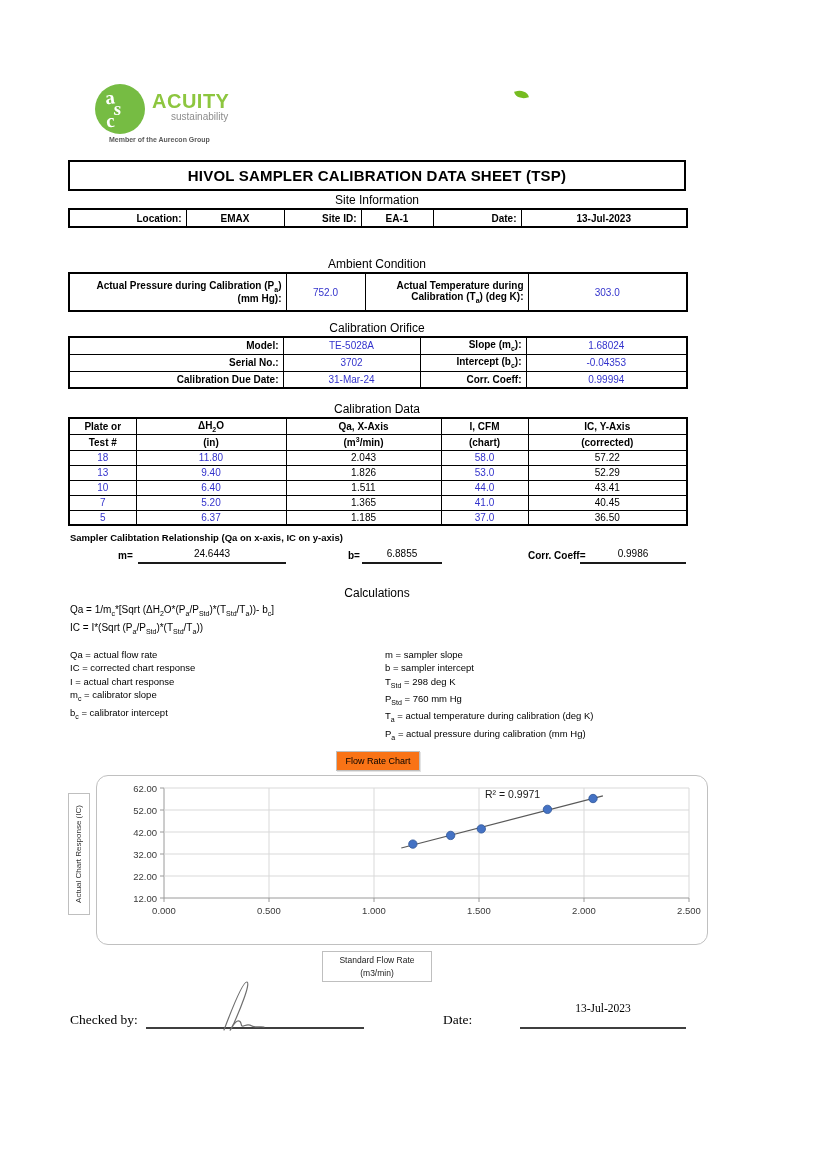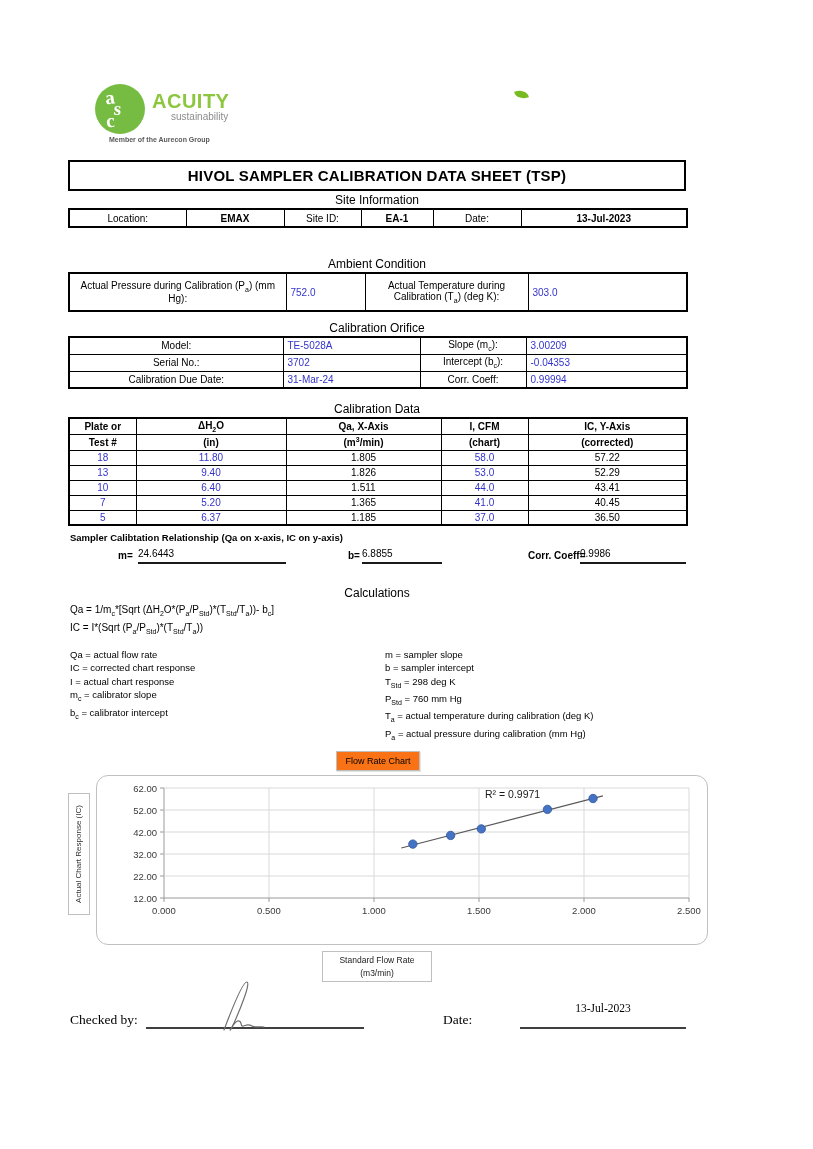--- a/index.html
+++ b/index.html
@@ -29,37 +29,37 @@
   
   .title-box { left:68px; top:160px; width:618px; height:31px; border:2px solid #000;
     text-align:center; line-height:27px; font-size:15px; font-weight:bold; letter-spacing:.2px; }
   .section-heading { left:68px; width:618px; text-align:center; font-size:12px; font-weight:normal; }
   .h-site { top:193px; } .h-ambient { top:257px; } .h-orifice { top:321px; }
   .h-data { top:402px; } .h-calc { top:586px; }
 
   
   table { border-collapse:collapse; table-layout:fixed; border:2px solid #000; background:#fff; }
   td { border:1px solid #000; font-size:10px; padding:1px 4px; overflow:hidden; vertical-align:middle; }
-  td.lbl { font-weight:normal; text-align:center;margin-left:8px; }
+  td.lbl { font-weight:bold; text-align:right;margin-left:8px; }
   td.val { font-weight:bold; text-align:center; }
-  td.blue { color:#3333cc; text-align:left; font-weight:normal; }
+  td.blue { color:#3333cc; text-align:center; font-weight:normal; }
   .t-site  { left:68px; top:208px; width:618px; }
   .t-site td { height:18px; }
   .t-ambient { left:68px; top:272px; width:618px; }
   .t-ambient td { height:38px; }
   .t-orifice { left:68px; top:336px; width:618px; }
   .t-orifice td { height:17px; }
   .t-data { left:68px; top:417px; width:618px; }
   .t-data td { text-align:center; height:15px; padding:0 4px; }
   .t-data .hdr td { font-weight:bold; height:16px; }
 
   
   .rel-heading { left:70px; top:532px; font-size:9.5px; font-weight:bold; }
   .rel-label { font-size:10px; font-weight:bold; }
-  .rel-line { border-bottom:2px solid #1a1a1a; position:absolute; font-size:10px; height:16px; }
+  .rel-line { border-bottom:2px solid #1a1a1a; position:absolute; text-align:center; font-size:10px; height:16px; }
   .rl-m { left:138px; top:548px; width:148px; }
   .rl-b { left:362px; top:548px; width:80px; }
   .rl-c { left:580px; top:548px; width:106px; }
   .rlab-m { left:118px; top:550px; } .rlab-b { left:348px; top:550px; } .rlab-c { left:528px; top:550px; }
 
   
   .formulas { left:70px; top:603px; font-size:10px; line-height:14px; }
   .defs-left  { left:70px; top:648px; font-size:9.5px; line-height:13.4px; }
   .defs-right { left:385px; top:648px; font-size:9.5px; line-height:13.4px; }
   sub,sup { font-size:7px; }
@@ -151,21 +151,21 @@
       <col style="width:214px">
       <col style="width:137px">
       <col style="width:106px">
       <col style="width:161px">
     </colgroup>
   <tbody>
       <tr>
     <td class="lbl">Model:</td>
     <td class="blue">TE-5028A</td>
     <td class="lbl">Slope (m<sub>c</sub>):</td>
-    <td class="blue">3.00209</td>
+    <td class="blue">1.68024</td>
   </tr>
   <tr>
     <td class="lbl">Serial No.:</td>
     <td class="blue">3702</td>
     <td class="lbl">Intercept (b<sub>c</sub>):</td>
     <td class="blue">-0.04353</td>
   </tr>
   <tr>
     <td class="lbl">Calibration Due Date:</td>
     <td class="blue">31-Mar-24</td>
@@ -197,21 +197,21 @@
       <td>(in)</td>
       <td>(m<sup>3</sup>/min)</td>
       <td>(chart)</td>
       <td>(corrected)</td>
     </tr>
   </thead>
   <tbody>
       <tr>
         <td class="blue">18</td>
         <td class="blue">11.80</td>
-        <td>1.805</td>
+        <td>2.043</td>
         <td class="blue">58.0</td>
         <td>57.22</td>
       </tr>
       <tr>
         <td class="blue">13</td>
         <td class="blue">9.40</td>
         <td>1.826</td>
         <td class="blue">53.0</td>
         <td>52.29</td>
       </tr>

